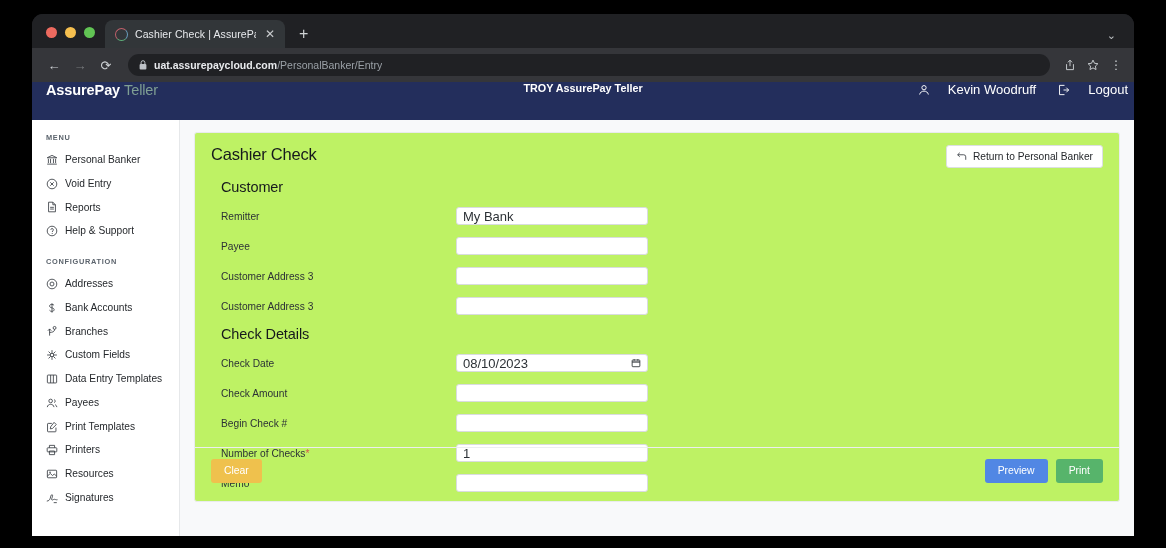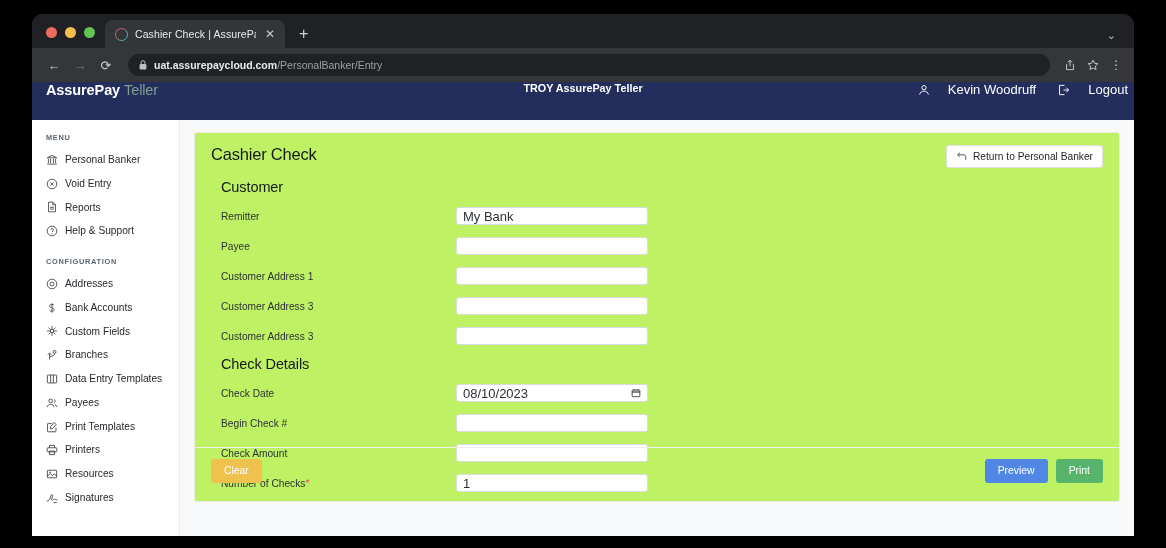--- a/index.html
+++ b/index.html
@@ -457,36 +457,36 @@
                 <path d="M7 1.6v10.8" stroke="#3a3f45" stroke-width="1"></path>
                 <path d="M9.4 3.9c-.5-.8-1.5-1.2-2.6-1.2-1.5 0-2.6.8-2.6 2s1 1.7 2.6 2.1 2.7.9 2.7 2.1-1.2 2-2.7 2c-1.2 0-2.2-.4-2.7-1.3" fill="none" stroke="#3a3f45" stroke-width="1"></path>
               </svg>
           </span>
           <span>Bank Accounts</span>
         </div>
 
         <div class="side-item">
           <span class="side-icon">
             <svg width="12" height="12" viewBox="0 0 14 14">
-                <circle cx="7" cy="7" r="2" fill="none" stroke="#3a3f45" stroke-width="1"></circle>
-                <path d="M7 1.3v3.6M7 9.1v3.6M1.3 7h3.6M9.1 7h3.6M3 3l2.5 2.5M8.5 8.5 11 11M11 3 8.5 5.5M5.5 8.5 3 11" stroke="#3a3f45" stroke-width="1"></path>
-              </svg>
-          </span>
-          <span>Custom Fields</span>
-        </div>
-
-        <div class="side-item">
-          <span class="side-icon">
-            <svg width="12" height="12" viewBox="0 0 14 14">
                 <path d="M4.2 12.4V4.6M4.2 4.6 2.2 6.7M4.2 4.6l2 2.1" fill="none" stroke="#3a3f45" stroke-width="1"></path>
                 <circle cx="10" cy="3.4" r="1.7" fill="none" stroke="#3a3f45" stroke-width="1"></circle>
                 <path d="M10 5.1c0 3-2.4 3.4-5.8 3.6" fill="none" stroke="#3a3f45" stroke-width="1"></path>
               </svg>
           </span>
           <span>Branches</span>
+        </div>
+
+        <div class="side-item">
+          <span class="side-icon">
+            <svg width="12" height="12" viewBox="0 0 14 14">
+                <circle cx="7" cy="7" r="2" fill="none" stroke="#3a3f45" stroke-width="1"></circle>
+                <path d="M7 1.3v3.6M7 9.1v3.6M1.3 7h3.6M9.1 7h3.6M3 3l2.5 2.5M8.5 8.5 11 11M11 3 8.5 5.5M5.5 8.5 3 11" stroke="#3a3f45" stroke-width="1"></path>
+              </svg>
+          </span>
+          <span>Custom Fields</span>
         </div>
 
         <div class="side-item">
           <span class="side-icon">
             <svg width="12" height="12" viewBox="0 0 14 14">
                 <rect x="1.6" y="2.4" width="10.8" height="9.2" rx=".8" fill="none" stroke="#3a3f45" stroke-width="1"></rect>
                 <path d="M5.4 2.4v9.2M8.6 2.4v9.2" stroke="#3a3f45" stroke-width="1"></path>
               </svg>
           </span>
           <span>Data Entry Templates</span>
@@ -576,26 +576,20 @@
               </div>
             </div>
 
             <div class="form-row">
               <label class="form-label">Payee</label>
               <div class="form-field">
                 <input type="text" value="" style="">
               </div>
             </div>
 
-            <div class="form-row">
-              <label class="form-label">Customer Address 1</label>
-              <div class="form-field">
-                <input type="text" value="" style="">
-              </div>
-            </div>
 
             <div class="form-row">
               <label class="form-label">Customer Address 3</label>
               <div class="form-field">
                 <input type="text" value="" style="">
               </div>
             </div>
 
             <div class="form-row">
               <label class="form-label">Customer Address 3</label>
@@ -612,28 +606,28 @@
                 <input type="text" value="08/10/2023" style="">
                 <svg class="date-glyph" viewBox="0 0 14 14">
                   <rect x="1.6" y="2.8" width="10.8" height="9.4" rx="1" fill="none" stroke="#2c3136" stroke-width="1.2"></rect>
                   <path d="M1.6 5.6h10.8" stroke="#2c3136" stroke-width="1.6"></path>
                   <path d="M4.4 1.6v2.2M9.6 1.6v2.2" stroke="#2c3136" stroke-width="1.2"></path>
                 </svg>
               </div>
             </div>
 
             <div class="form-row">
+              <label class="form-label">Check Amount</label>
+              <div class="form-field">
+                <input type="text" value="" style="">
+              </div>
+            </div>
+
+            <div class="form-row">
               <label class="form-label">Begin Check #</label>
-              <div class="form-field">
-                <input type="text" value="" style="">
-              </div>
-            </div>
-
-            <div class="form-row">
-              <label class="form-label">Check Amount</label>
               <div class="form-field">
                 <input type="text" value="" style="">
               </div>
             </div>
 
             <div class="form-row">
               <label class="form-label"><span>Number of Checks</span><span class="req">*</span></label>
               <div class="form-field">
                 <input type="text" value="1" style="">
               </div>

